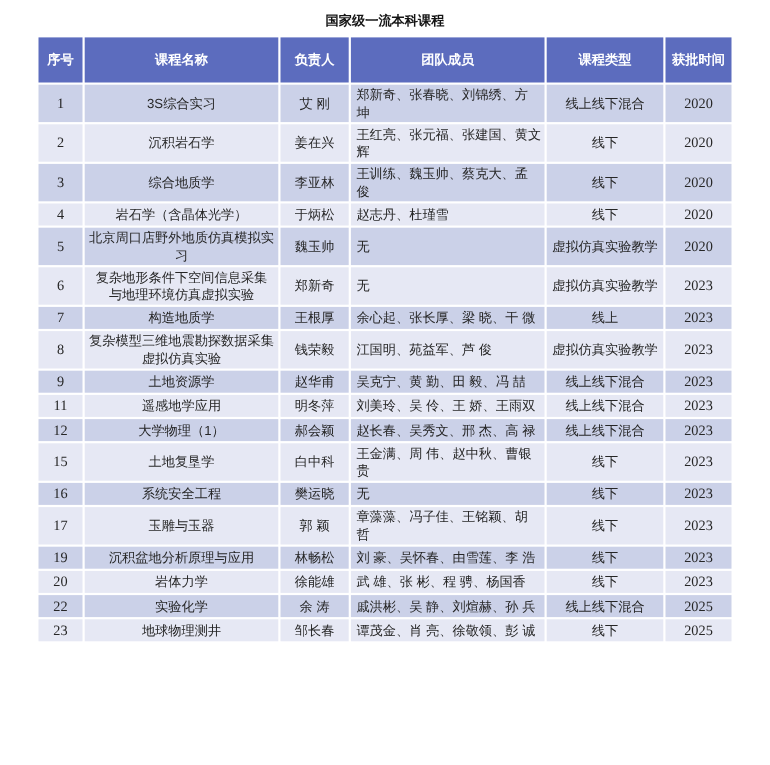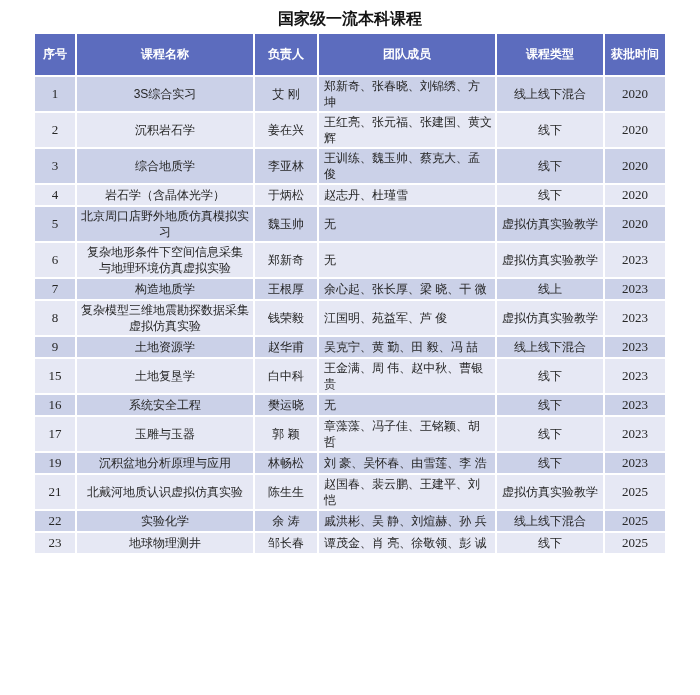--- a/index.html
+++ b/index.html
@@ -12,21 +12,21 @@
   *{box-sizing:border-box;}
   html,body{margin:0;padding:0;}
   body{
     width:700px;height:695px;background:#ffffff;
     font-family:"Liberation Sans",sans-serif;color:var(--text);
     overflow:hidden;
   }
   .page-title{
     text-align:center;
     padding-top:11px;
-    font-size:16px;
+    font-size:12px;
     font-weight:bold;
     color:#141414;
     line-height:16px;
   }
   table.courses{
     margin:5px auto 0 auto;
     border-collapse:separate;
     border-spacing:2px;
     table-layout:fixed;
     width:634px;
@@ -153,20 +153,36 @@
       </tr>
       <tr>
         <td class="cell-no">9</td>
         <td class="cell-course-name">土地资源学</td>
         <td class="cell-leader">赵华甫</td>
         <td class="cell-team">吴克宁、黄 勤、田 毅、冯 喆</td>
         <td class="cell-course-type">线上线下混合</td>
         <td class="cell-year">2023</td>
       </tr>
       <tr>
+        <td class="cell-no">11</td>
+        <td class="cell-course-name">遥感地学应用</td>
+        <td class="cell-leader">明冬萍</td>
+        <td class="cell-team">刘美玲、吴 伶、王 娇、王雨双</td>
+        <td class="cell-course-type">线上线下混合</td>
+        <td class="cell-year">2023</td>
+      </tr>
+      <tr>
+        <td class="cell-no">12</td>
+        <td class="cell-course-name">大学物理（1）</td>
+        <td class="cell-leader">郝会颖</td>
+        <td class="cell-team">赵长春、吴秀文、邢 杰、高 禄</td>
+        <td class="cell-course-type">线上线下混合</td>
+        <td class="cell-year">2023</td>
+      </tr>
+      <tr>
         <td class="cell-no">15</td>
         <td class="cell-course-name">土地复垦学</td>
         <td class="cell-leader">白中科</td>
         <td class="cell-team">王金满、周 伟、赵中秋、曹银贵</td>
         <td class="cell-course-type">线下</td>
         <td class="cell-year">2023</td>
       </tr>
       <tr>
         <td class="cell-no">16</td>
         <td class="cell-course-name">系统安全工程</td>
@@ -185,26 +201,26 @@
       </tr>
       <tr>
         <td class="cell-no">19</td>
         <td class="cell-course-name">沉积盆地分析原理与应用</td>
         <td class="cell-leader">林畅松</td>
         <td class="cell-team">刘 豪、吴怀春、由雪莲、李 浩</td>
         <td class="cell-course-type">线下</td>
         <td class="cell-year">2023</td>
       </tr>
       <tr>
-        <td class="cell-no">21</td>
-        <td class="cell-course-name">北戴河地质认识虚拟仿真实验</td>
-        <td class="cell-leader">陈生生</td>
-        <td class="cell-team">赵国春、裴云鹏、王建平、刘 恺</td>
-        <td class="cell-course-type">虚拟仿真实验教学</td>
-        <td class="cell-year">2025</td>
+        <td class="cell-no">20</td>
+        <td class="cell-course-name">岩体力学</td>
+        <td class="cell-leader">徐能雄</td>
+        <td class="cell-team">武 雄、张 彬、程 骋、杨国香</td>
+        <td class="cell-course-type">线下</td>
+        <td class="cell-year">2023</td>
       </tr>
       <tr>
         <td class="cell-no">22</td>
         <td class="cell-course-name">实验化学</td>
         <td class="cell-leader">余 涛</td>
         <td class="cell-team">戚洪彬、吴 静、刘煊赫、孙 兵</td>
         <td class="cell-course-type">线上线下混合</td>
         <td class="cell-year">2025</td>
       </tr>
       <tr>

